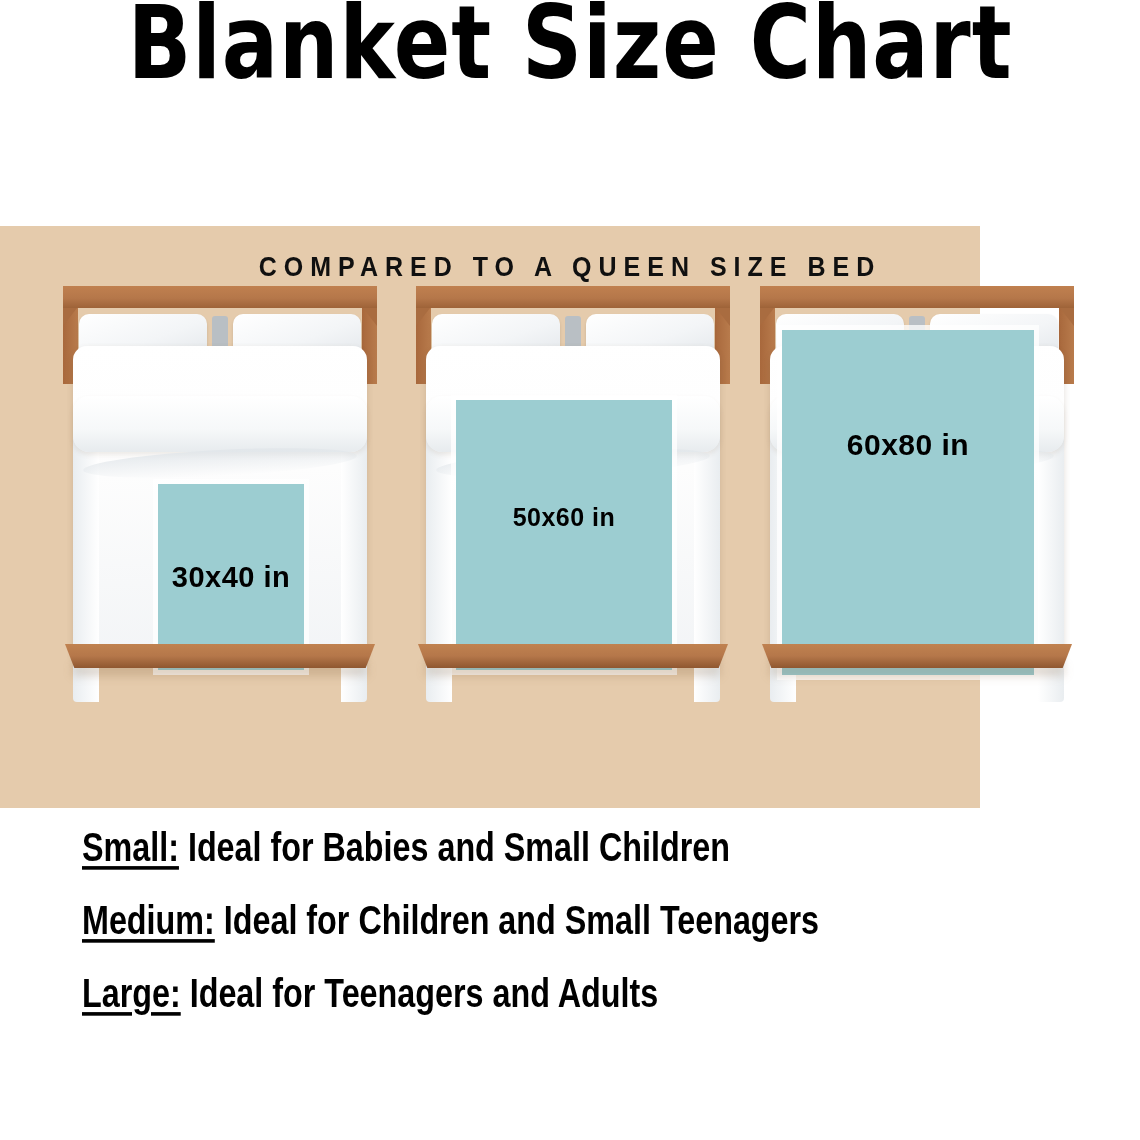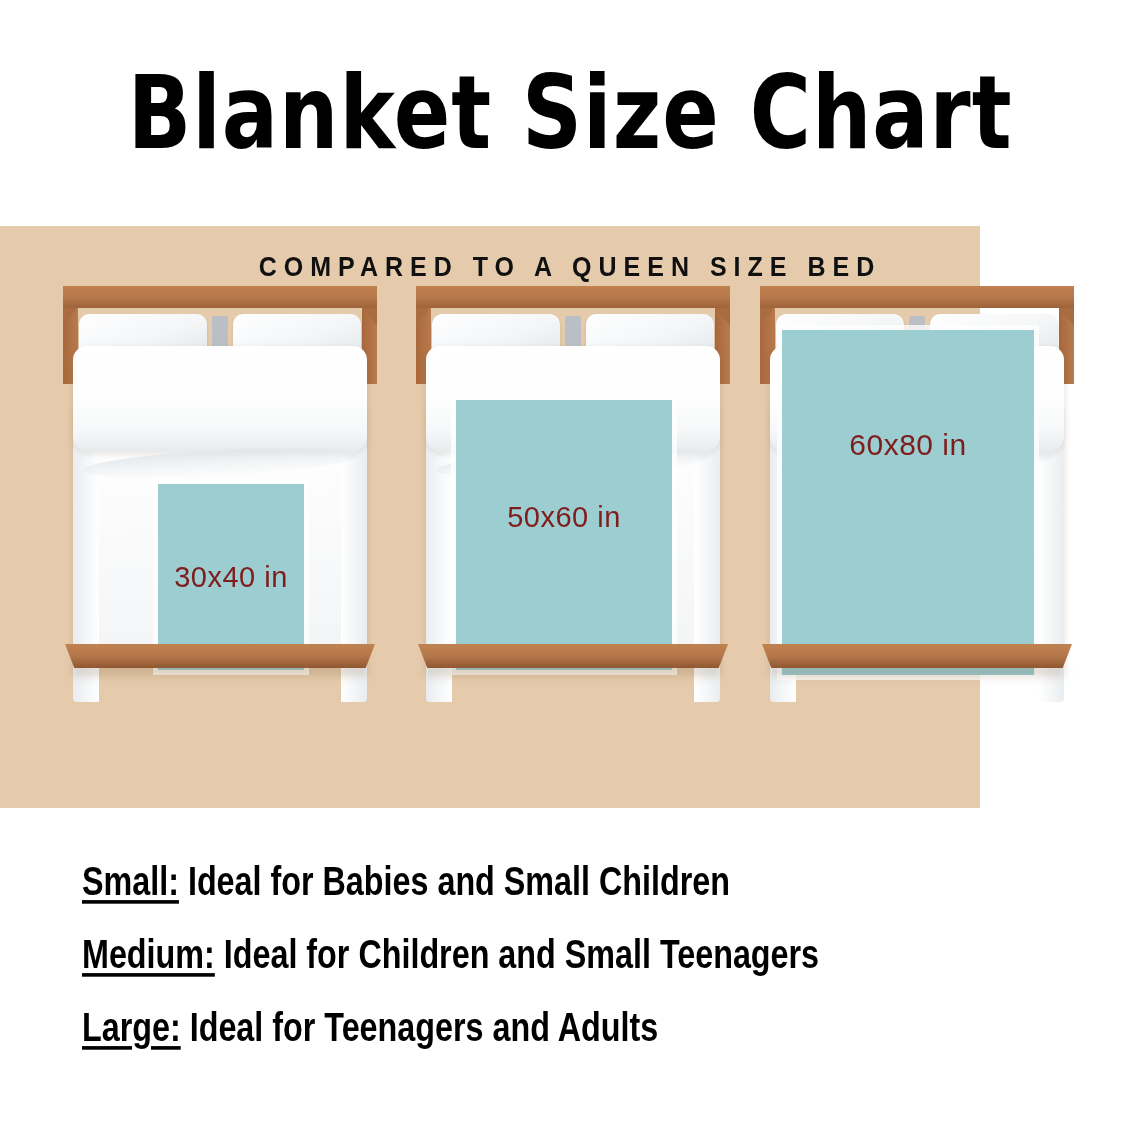--- a/index.html
+++ b/index.html
@@ -15,21 +15,21 @@
     position: relative;
   }
 
   
   .title-wrap {
     position: absolute;
     left: 0; top: 0;
     width: 1140px;
     height: 226px;
     display: flex;
-    align-items: center;
+    align-items: flex-start;
     justify-content: center;
   }
   .title {
     font-family: "DejaVu Sans", sans-serif;
     font-size: 86px;
     font-weight: 700;
     color: #000000;
     letter-spacing: 1px;
     transform: scaleY(1.18) scaleX(0.97);
     white-space: nowrap;
@@ -215,34 +215,34 @@
     position: absolute;
     background: #9ccdd1;
     z-index: 4;
     display: flex;
     align-items: center;
     justify-content: center;
     box-shadow: 0 0 0 5px rgba(255,255,255,0.75);
   }
   .blanket-label {
     font-family: "Liberation Sans", sans-serif;
-    font-weight: 400;
+    font-weight: 700;
     font-size: 28px;
-    color: #7f1d1d;
+    color: #000000;
     white-space: nowrap;
     letter-spacing: 0.5px;
   }
 
   
   .blanket-small  { left: 85px;  top: 184px; width: 146px; height: 186px; }
   .blanket-medium { left: 30px;  top: 100px; width: 216px; height: 270px; }
   .blanket-large  { left: 12px;  top: 30px;  width: 252px; height: 345px; z-index: 7; }
 
   .blanket-small .blanket-label  { font-size: 29px; transform: translateY(0px); }
-  .blanket-medium .blanket-label { font-size: 29px; transform: translateY(-18px); }
+  .blanket-medium .blanket-label { font-size: 25px; transform: translateY(-18px); }
   .blanket-large .blanket-label  { font-size: 30px; transform: translateY(-58px); }
 
   
   .captions {
     position: absolute;
     left: 0;
     top: 482px;
     width: 1140px;
     height: 70px;
   }
@@ -262,21 +262,21 @@
     padding-bottom: 2px;
   }
   .caption-1 { left: 55px; }
   .caption-2 { left: 398px; }
   .caption-3 { left: 752px; }
 
   
   .descriptions {
     position: absolute;
     left: 82px;
-    top: 862px;
+    top: 828px;
     width: 1000px;
   }
   .desc-line {
     font-family: "Liberation Sans", sans-serif;
     font-size: 34px;
     font-weight: 700;
     color: #000000;
     margin-bottom: 34px;
     white-space: nowrap;
     transform: scaleY(1.2) scaleX(0.95);

